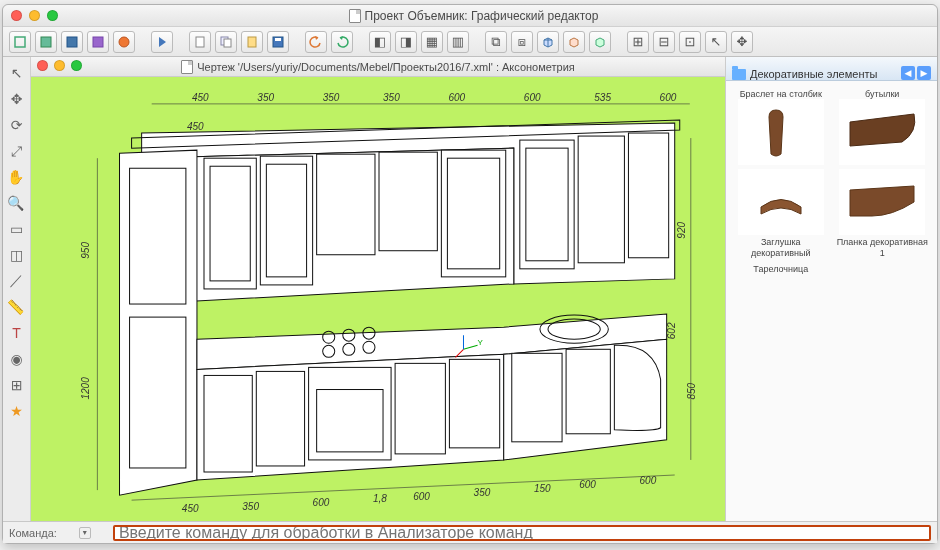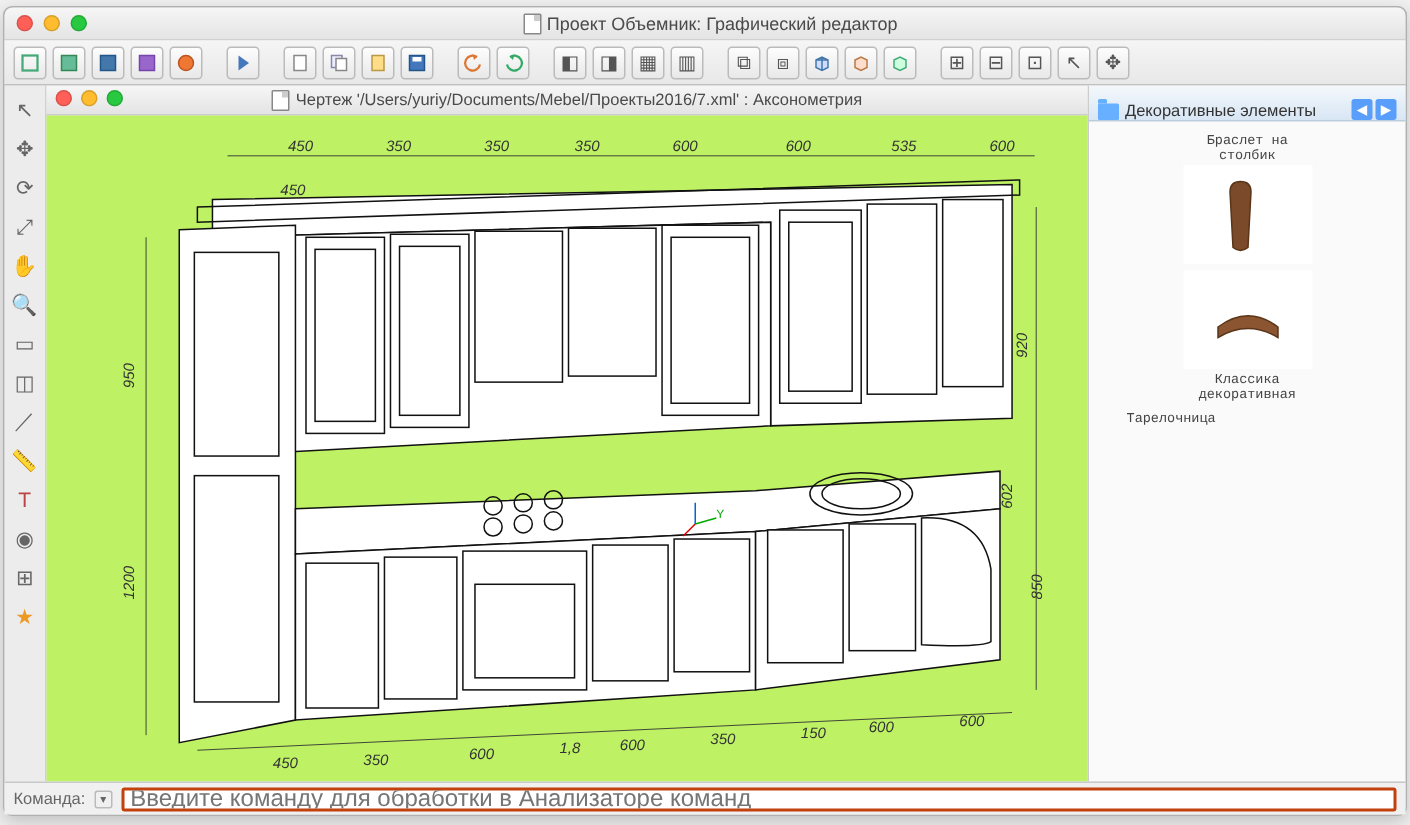--- a/index.html
+++ b/index.html
@@ -28,27 +28,27 @@
 .dim-line { stroke: #333; stroke-width: 0.6; }
 .cab-line { stroke: #111; stroke-width: 1; fill: none; }
 .cab-fill { fill: #fff; }
 .side-panel { width: 212px; background: #fafafa; border-left: 1px solid #ccc; display: flex; flex-direction: column; }
 .side-head { height: 24px; background: linear-gradient(#f4f8fc,#d8e6f4); border-bottom: 1px solid #bcd; display: flex; align-items: flex-end; padding: 0 6px; gap: 4px; }
 .folder-icon { width: 14px; height: 11px; background: #66b0ff; border-radius: 1px; position: relative; }
 .folder-icon::before { content:''; position:absolute; top:-3px; left:0; width:6px; height:3px; background:#66b0ff; border-radius:1px 1px 0 0; }
 .side-head-text { flex:1; font-size:11px; color:#333; }
 .side-arrows { display:flex; gap:2px; }
 .side-arrow { width:14px; height:14px; background:#5a9efc; color:#fff; display:flex; align-items:center; justify-content:center; font-size:9px; border-radius:2px; cursor:pointer; }
-.lib-grid { flex:1; overflow-y:auto; padding: 4px 6px; font-family: Liberation Mono, monospace; }
+.lib-grid { flex:1; overflow-y:auto; padding: 4px 6px; }
 .lib-row { display:flex; gap:4px; }
 .lib-item { flex:1; display:flex; flex-direction:column; align-items:center; text-align:center; padding:2px; cursor:pointer; }
 .lib-thumb { width:86px; height:66px; background:#fff; display:flex; align-items:center; justify-content:center; }
 .lib-thumb svg { width:80px; height:60px; }
 .lib-label { font-size:9px; color:#444; line-height:1.15; margin-top:2px; max-width:96px; }
-.statusbar { height: 22px; border-top: 1px solid #c8c8c8; background: #f0f0f0; display: flex; align-items: center; padding: 0 6px; gap: 6px; }
+.statusbar { height: 22px; border-top: 1px solid #c8c8c8; background: #f0f0f0; display: flex; align-items: center; padding: 0 6px; gap: 22px; }
 .stat-label { font-size:11px; color:#666; }
 .stat-input { flex:1; height:16px; border:2px solid #c2410c; border-radius:2px; padding:0 4px; font-size:16px; color:#888; background:#fff; }
 .stat-dd { width:12px; height:12px; border:1px solid #bbb; border-radius:2px; display:flex; align-items:center; justify-content:center; font-size:8px; color:#666; cursor:pointer; }
 </style>
 </head>
 <body>
 
 <div class="window">
 
   <div class="titlebar">
@@ -313,29 +313,45 @@
       <div class="lib-grid">
         <div class="lib-row">
           <div class="lib-item">
             <div class="lib-label">Браслет на столбик</div>
             <div class="lib-thumb">
                 <svg viewBox="0 0 80 60">
                   <path d="M35 8 Q28 8 28 15 L30 52 Q35 56 40 52 L42 15 Q42 8 35 8 Z" fill="#7a4a2a" stroke="#5a3518"></path>
                 </svg>
               </div>
           </div>
+          <div class="lib-item">
+            <div class="lib-label">бутылки</div>
+            <div class="lib-thumb">
+                <svg viewBox="0 0 80 60">
+                  <path d="M8 20 L72 12 Q76 30 60 40 L8 44 Z" fill="#6a3f22" stroke="#4a2a14"></path>
+                </svg>
+              </div>
+          </div>
         </div>
         <div class="lib-row">
           <div class="lib-item">
             <div class="lib-thumb">
                 <svg viewBox="0 0 80 60">
                   <path d="M20 35 Q40 20 60 35 L60 42 Q40 30 20 42 Z" fill="#8a5530" stroke="#5a3518"></path>
                 </svg>
               </div>
-            <div class="lib-label">Классика декоративная</div>
+            <div class="lib-label">Заглушка декоративный</div>
+          </div>
+          <div class="lib-item">
+            <div class="lib-thumb">
+                <svg viewBox="0 0 80 60">
+                  <path d="M8 18 L72 14 L72 30 Q50 44 30 44 L8 44 Z" fill="#7a4a2a" stroke="#5a3518"></path>
+                </svg>
+              </div>
+            <div class="lib-label">Планка декоративная 1</div>
           </div>
         </div>
         <div class="lib-row">
           <div class="lib-item">
             <div class="lib-label">Тарелочница</div>
           </div>
           <div class="lib-item"></div>
         </div>
       </div>
     </div>

